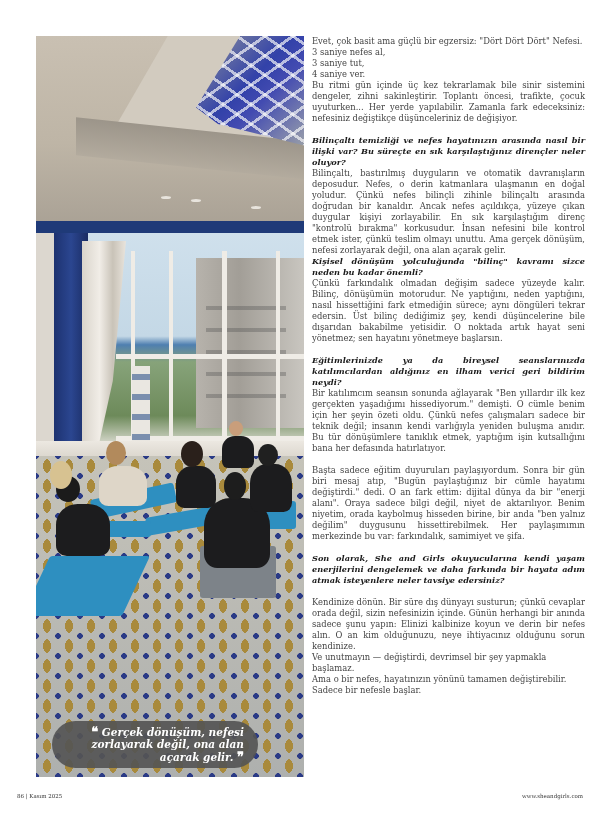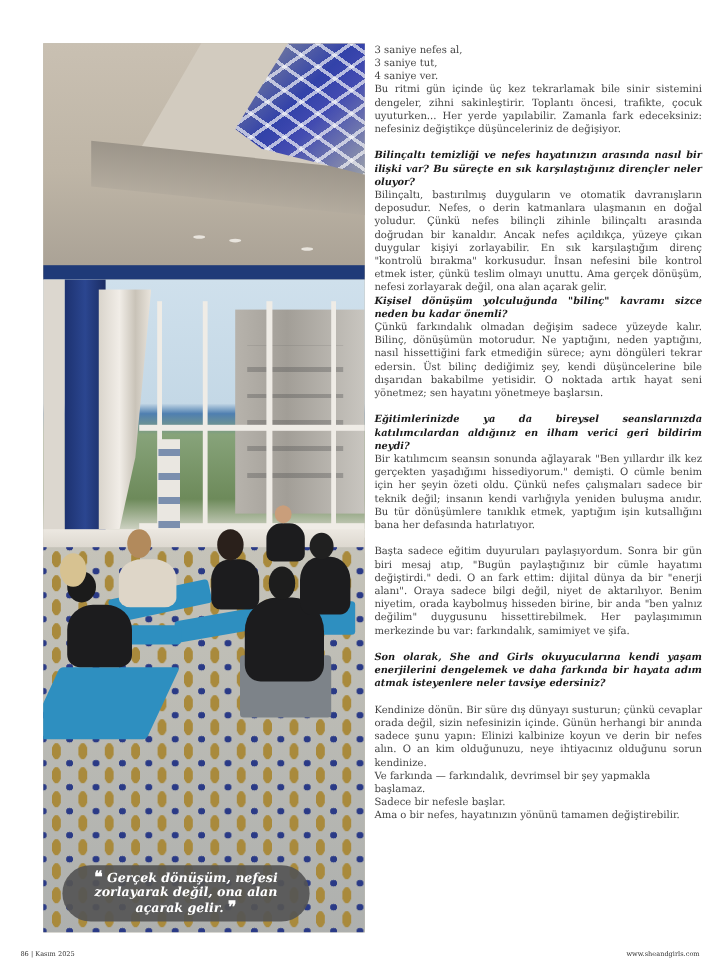--- a/index.html
+++ b/index.html
@@ -84,21 +84,21 @@
   .mat.blue { background: #2e8fc0; }
   .mat.grey { background: #7d8389; }
   .person { position: absolute; background: #1c1c1e; border-radius: 40% 40% 20% 20%; }
   .head { position: absolute; border-radius: 50%; }
 
   
   .pullquote {
     position: absolute; left: 52px; top: 721px; width: 206px; height: 47px;
     background: rgba(85,85,85,0.92); border-radius: 24px;
     color: #ffffff; font-family: "DejaVu Serif", serif; font-style: italic; font-weight: bold;
-    font-size: 10.5px; line-height: 12.5px; text-align: center;
+    font-size: 10.5px; line-height: 12.5px; text-align: right;
     display: flex; align-items: center; justify-content: center; padding: 0 14px; box-sizing: border-box;
   }
   .q-mark { font-style: normal; font-weight: bold; font-size: 13px; }
 
   
   .column {
     position: absolute; left: 312px; top: 36px; width: 273px;
     font-family: "DejaVu Serif", serif; font-size: 8.4px; line-height: 11px; color: #444;
     text-align: justify; hyphens: manual;
   }
@@ -174,20 +174,21 @@
 <div class="pullquote">
   <div>
     <span class="q-mark">❝</span>
     <span>Gerçek dönüşüm, nefesi zorlayarak değil, ona alan açarak gelir.</span>
     <span class="q-mark">❞</span>
   </div>
 </div>
 
 <div class="column">
 
+  <span class="line">Evet, çok basit ama güçlü bir egzersiz: "Dört Dört Dört" Nefesi.</span>
   <span class="line">3 saniye nefes al,</span>
   <span class="line">3 saniye tut,</span>
   <span class="line">4 saniye ver.</span>
   <p class="a">Bu ritmi gün içinde üç kez tekrarlamak bile sinir sistemini dengeler, zihni sakinleştirir. Toplantı öncesi, trafikte, çocuk uyuturken... Her yerde yapılabilir. Zamanla fark edeceksiniz: nefesiniz değiştikçe düşünceleriniz de değişiyor.</p>
   <div class="gap"></div>
 
   <p class="q">Bilinçaltı temizliği ve nefes hayatınızın arasında nasıl bir ilişki var? Bu süreçte en sık karşılaştığınız dirençler neler oluyor?</p>
   <p class="a">Bilinçaltı, bastırılmış duyguların ve otomatik davranışların deposudur. Nefes, o derin katmanlara ulaşmanın en doğal yoludur. Çünkü nefes bilinçli zihinle bilinçaltı arasında doğrudan bir kanaldır. Ancak nefes açıldıkça, yüzeye çıkan duygular kişiyi zorlayabilir. En sık karşılaştığım direnç "kontrolü bırakma" korkusudur. İnsan nefesini bile kontrol etmek ister, çünkü teslim olmayı unuttu. Ama gerçek dönüşüm, nefesi zorlayarak değil, ona alan açarak gelir.</p>
 
   <p class="q">Kişisel dönüşüm yolculuğunda "bilinç" kavramı sizce neden bu kadar önemli?</p>
@@ -197,19 +198,19 @@
   <p class="q">Eğitimlerinizde ya da bireysel seanslarınızda katılımcılardan aldığınız en ilham verici geri bildirim neydi?</p>
   <p class="a">Bir katılımcım seansın sonunda ağlayarak "Ben yıllardır ilk kez gerçekten yaşadığımı hissediyorum." demişti. O cümle benim için her şeyin özeti oldu. Çünkü nefes çalışmaları sadece bir teknik değil; insanın kendi varlığıyla yeniden buluşma anıdır. Bu tür dönüşümlere tanıklık etmek, yaptığım işin kutsallığını bana her defasında hatırlatıyor.</p>
   <div class="gap"></div>
 
   <p class="a">Başta sadece eğitim duyuruları paylaşıyordum. Sonra bir gün biri mesaj atıp, "Bugün paylaştığınız bir cümle hayatımı değiştirdi." dedi. O an fark ettim: dijital dünya da bir "enerji alanı". Oraya sadece bilgi değil, niyet de aktarılıyor. Benim niyetim, orada kaybolmuş hisseden birine, bir anda "ben yalnız değilim" duygusunu hissettirebilmek. Her paylaşımımın merkezinde bu var: farkındalık, samimiyet ve şifa.</p>
   <div class="gap"></div>
 
   <p class="q">Son olarak, She and Girls okuyucularına kendi yaşam enerjilerini dengelemek ve daha farkında bir hayata adım atmak isteyenlere neler tavsiye edersiniz?</p>
   <div class="gap"></div>
   <p class="a">Kendinize dönün. Bir süre dış dünyayı susturun; çünkü cevaplar orada değil, sizin nefesinizin içinde. Günün herhangi bir anında sadece şunu yapın: Elinizi kalbinize koyun ve derin bir nefes alın. O an kim olduğunuzu, neye ihtiyacınız olduğunu sorun kendinize.</p>
-  <span class="line">Ve farkında — farkındalık, devrimsel bir şey yapmakla başlamaz.</span>
+  <span class="line">Ve unutmayın — değiştirdi, devrimsel bir şey yapmakla başlamaz.</span>
+  <span class="line">Ama o bir nefes, hayatınızın yönünü tamamen değiştirebilir.</span>
   <span class="line">Sadece bir nefesle başlar.</span>
-  <span class="line">Ama o bir nefes, hayatınızın yönünü tamamen değiştirebilir.</span>
 </div>
 
 <div class="folio">86 | Kasım 2025</div>
 <a class="site">www.sheandgirls.com</a>
 
 </body></html>

